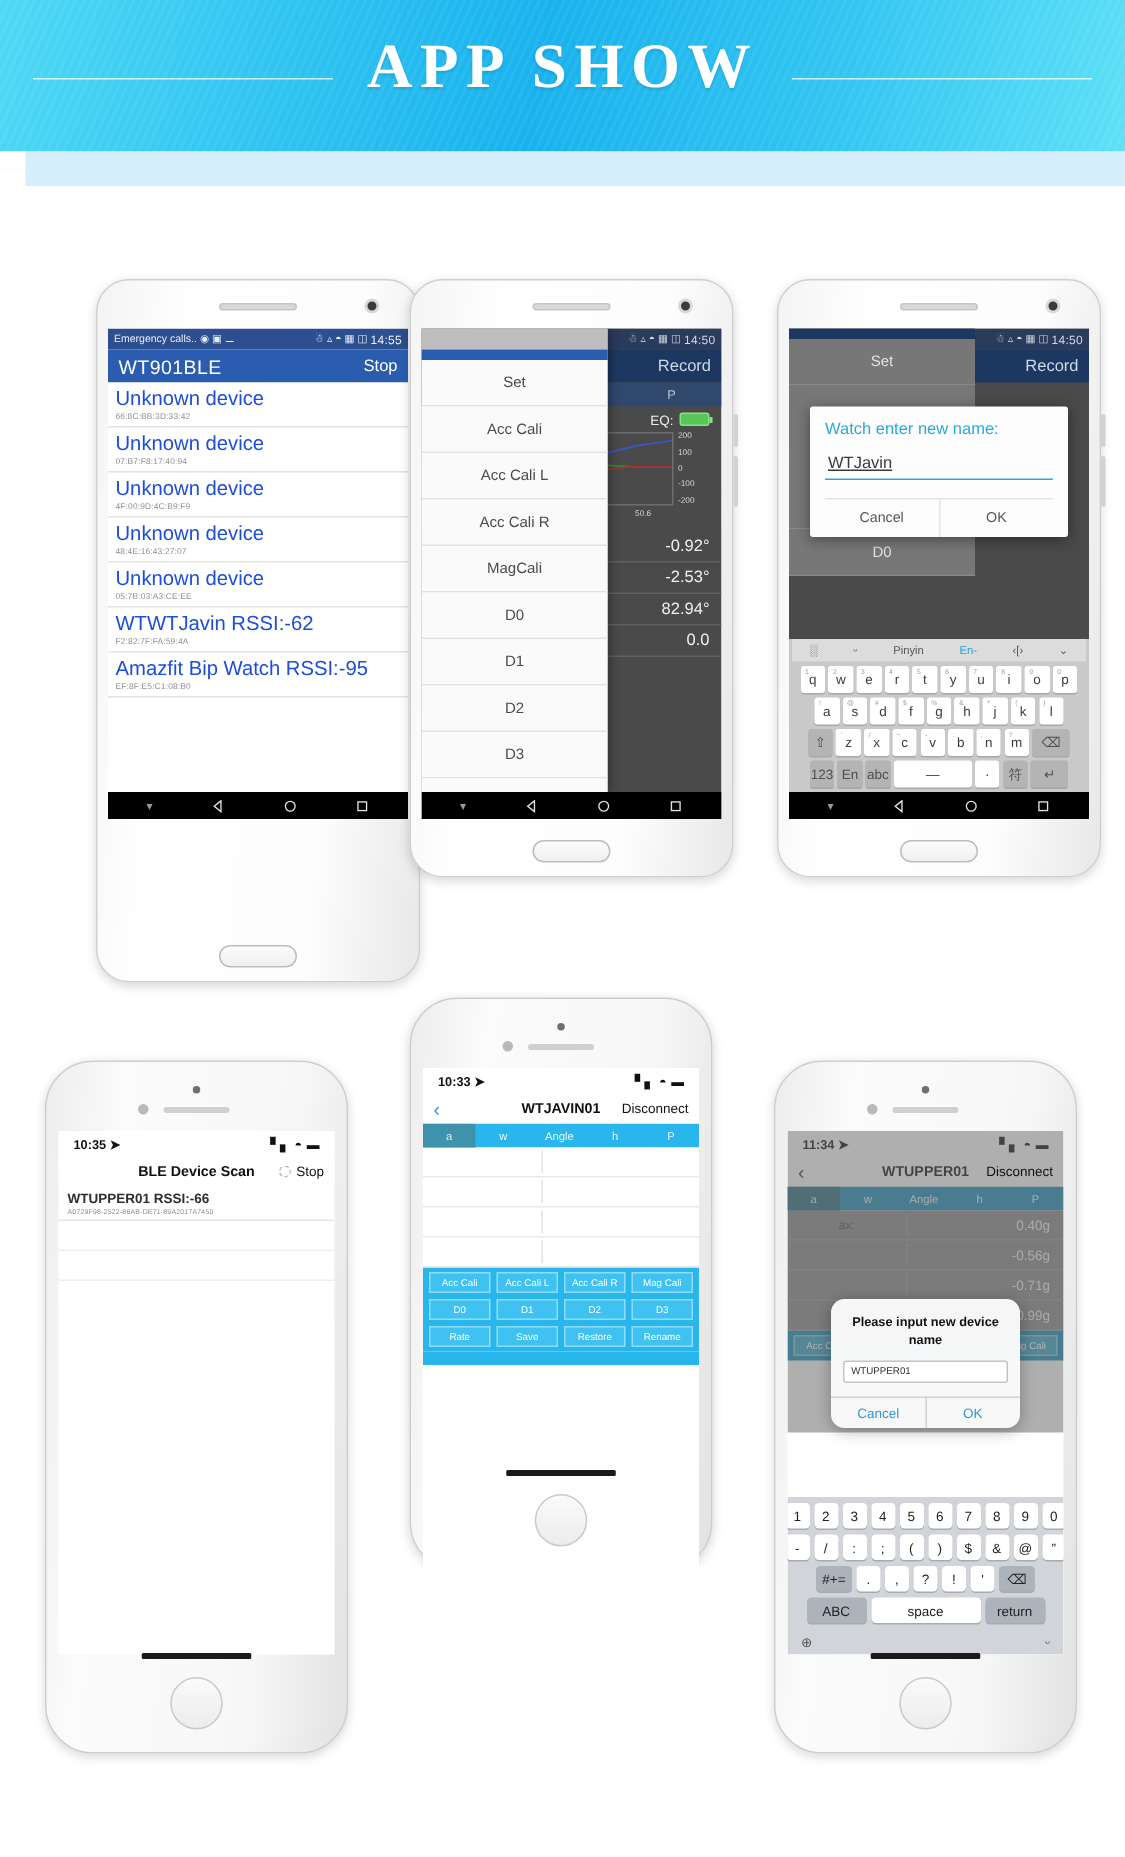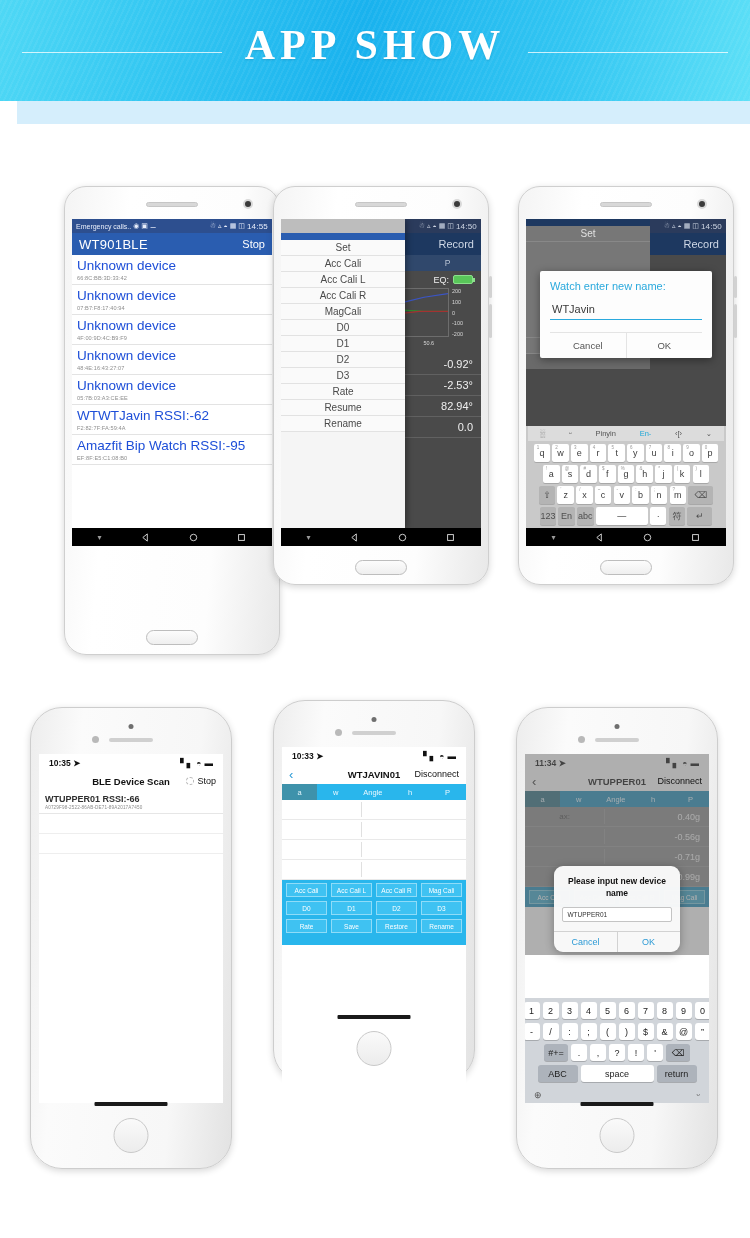--- a/index.html
+++ b/index.html
@@ -196,34 +196,35 @@
     display: flex; align-items: center; justify-content: flex-end;
     padding-right: 8px; color: #efefef; font-size: 11px;
   }
   .menu-overlay {
     position: absolute; left: 0; top: 0; width: 62%; bottom: 18px;
     background: #f5f5f5; box-shadow: 2px 0 6px rgba(0,0,0,.35);
   }
   .menu-top { height: 14px; background: #bdbdbd; }
   .menu-accent { height: 7px; background: #2a5db0; }
   .menu-item {
-    height: 16px; display: flex; align-items: center; justify-content: center;
+    height: 31px; display: flex; align-items: center; justify-content: center;
     font-size: 10px; color: #4a4a4a; border-bottom: 1px solid #e2e2e2;
     background: #fafafa;
   }
   .adialog {
     position: absolute; left: 14px; right: 14px; top: 52px;
     background: #fdfdfd; border-radius: 2px;
     box-shadow: 0 2px 9px rgba(0,0,0,.4);
     padding: 9px 10px 0;
   }
   .adialog-title { font-size: 11px; color: #2aa9dd; margin-bottom: 9px; }
   .adialog-input {
     font-size: 11px; color: #3a3a3a; padding: 2px 2px 4px;
     border-bottom: 1.5px solid #2aa9dd;
+    text-decoration: underline;
   }
   .adialog-btns { display: flex; margin-top: 12px; border-top: 1px solid #e4e4e4; }
   .adialog-btns div {
     flex: 1; text-align: center; font-size: 9.5px; color: #555;
     padding: 7px 0;
   }
   .adialog-btns div:first-child { border-right: 1px solid #e4e4e4; }
 
   .kb {
     position: absolute; left: 0; right: 0; bottom: 18px;
@@ -759,21 +760,21 @@
         <div class="ios-dev-uuid">A0729F98-2522-86AB-DE71-89A2017A7450</div>
       </div>
       <div class="ios-blankrow"></div>
       <div class="ios-blankrow"></div>
     </div>
   </div>
   <div class="ios-homebar"></div>
   <div class="ios-home"></div>
 </div>
 
-<div class="phone" style="left:273px; top:700px; width:202px; height:382px;">
+<div class="phone" style="left:273px; top:665px; width:202px; height:382px;">
   <div class="ios-body"></div>
   <div class="ios-sensor"></div>
   <div class="ios-speaker"></div>
   <div class="ios-cam"></div>
   <div class="ios-screen">
 
     <div class="istatus">
       <span><span>10:33</span> <span>➤</span></span>
       <span class="right">
         <span>▘▖</span>

